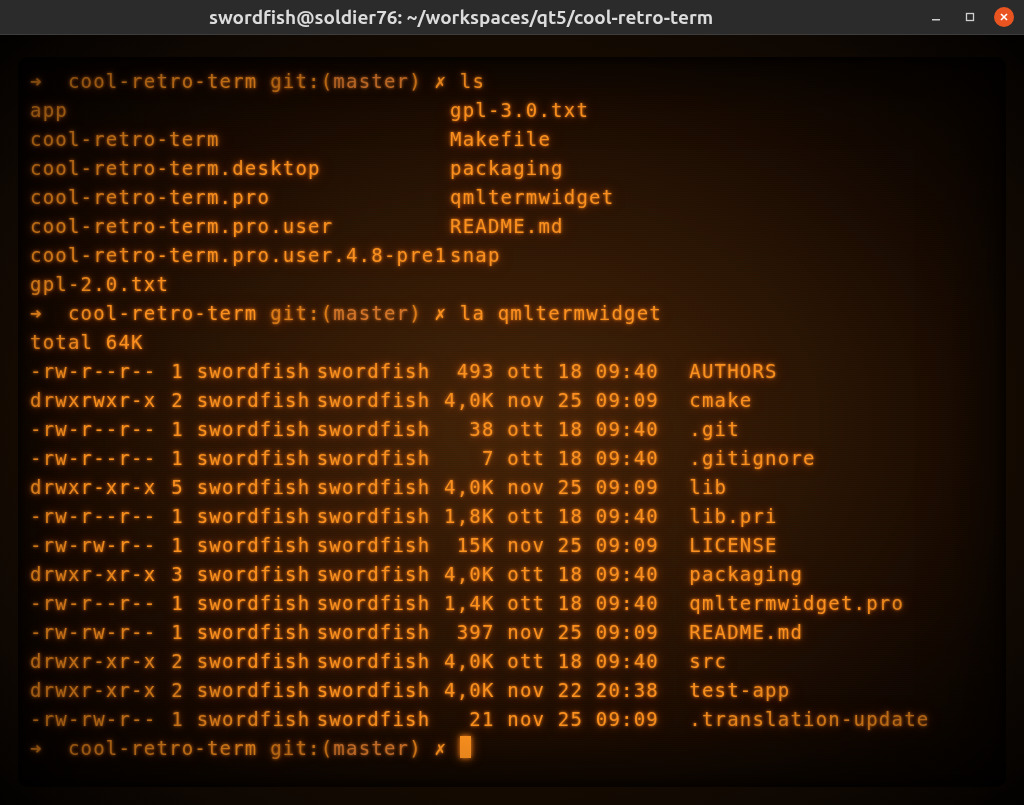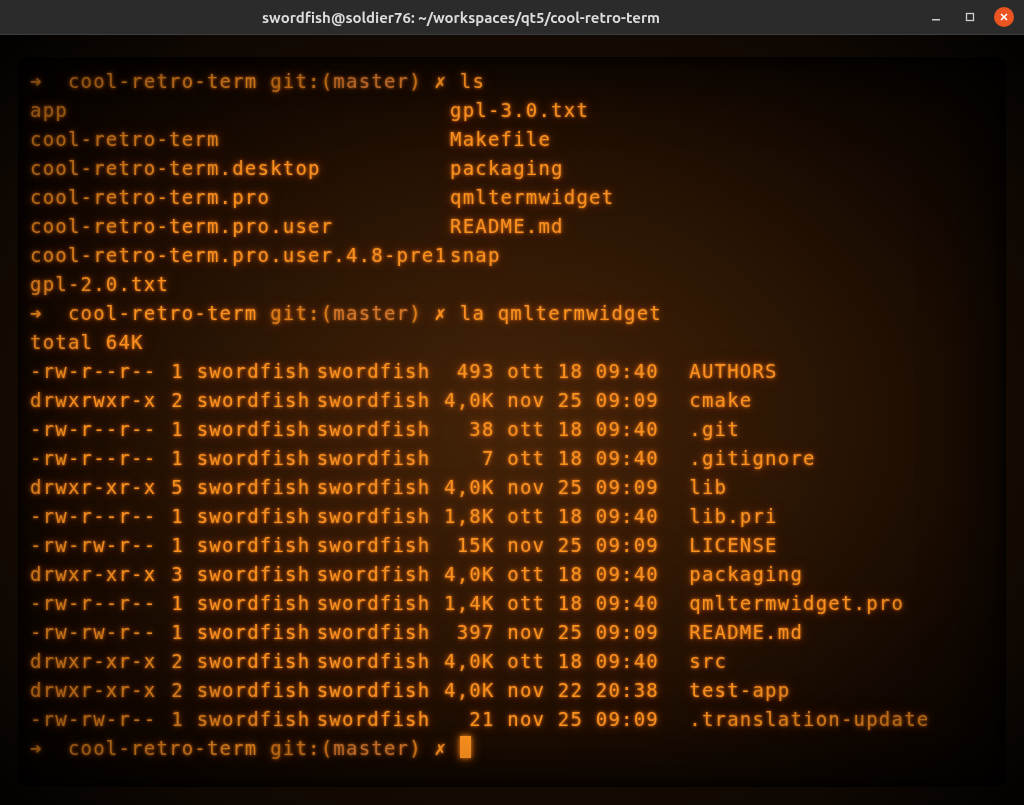--- a/index.html
+++ b/index.html
@@ -19,21 +19,21 @@
   flex-direction: column;
 }
 
 .titlebar {
   height: 34px;
   background: #2b2b2b;
   display: flex;
   align-items: center;
   padding: 0 10px;
   color: #dcdcdc;
-  font-size: 15px;
+  font-size: 19px;
   font-weight: bold;
 }
 .titlebar .spacer { flex: 1; }
 .titlebar .title { text-align: center; white-space: nowrap; }
 
 .win-btn {
   width: 20px;
   height: 20px;
   margin-left: 14px;
   display: flex;

